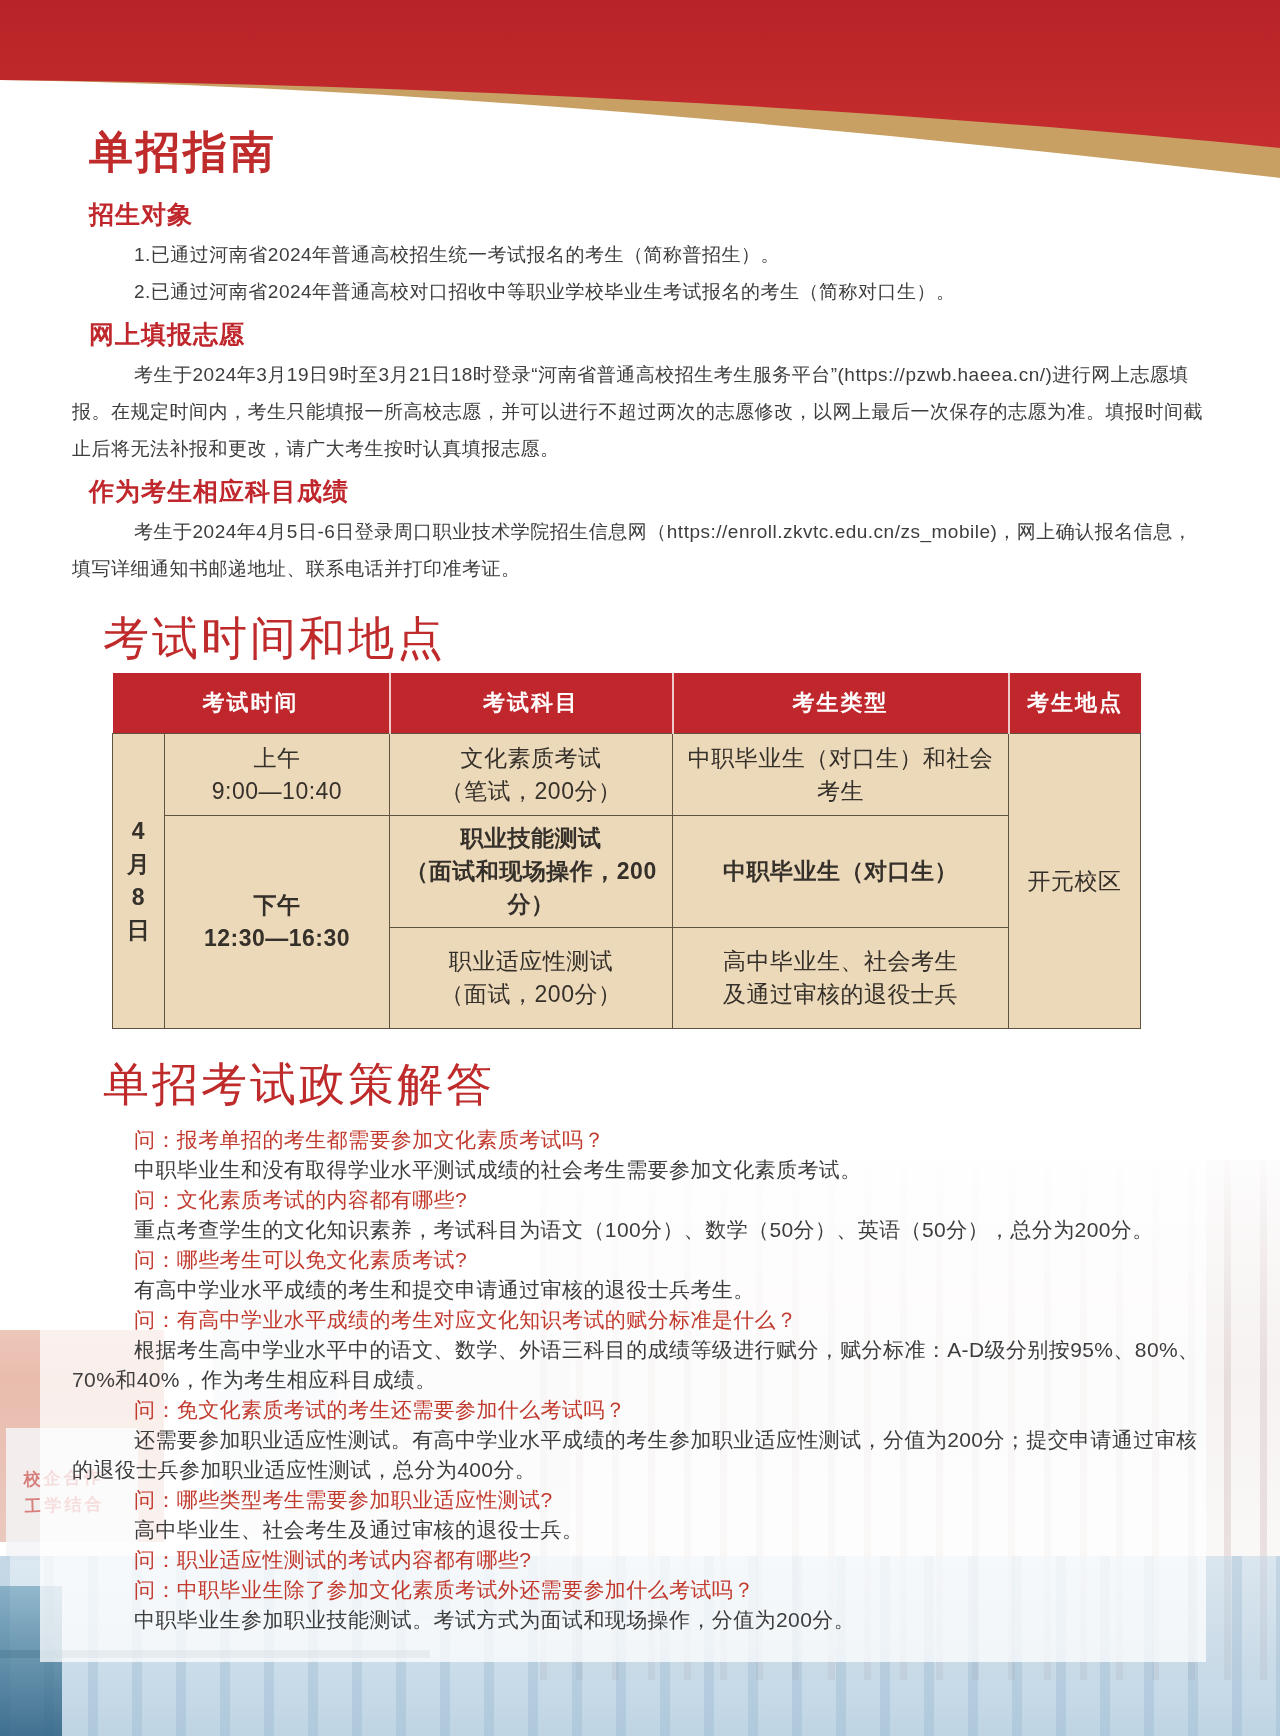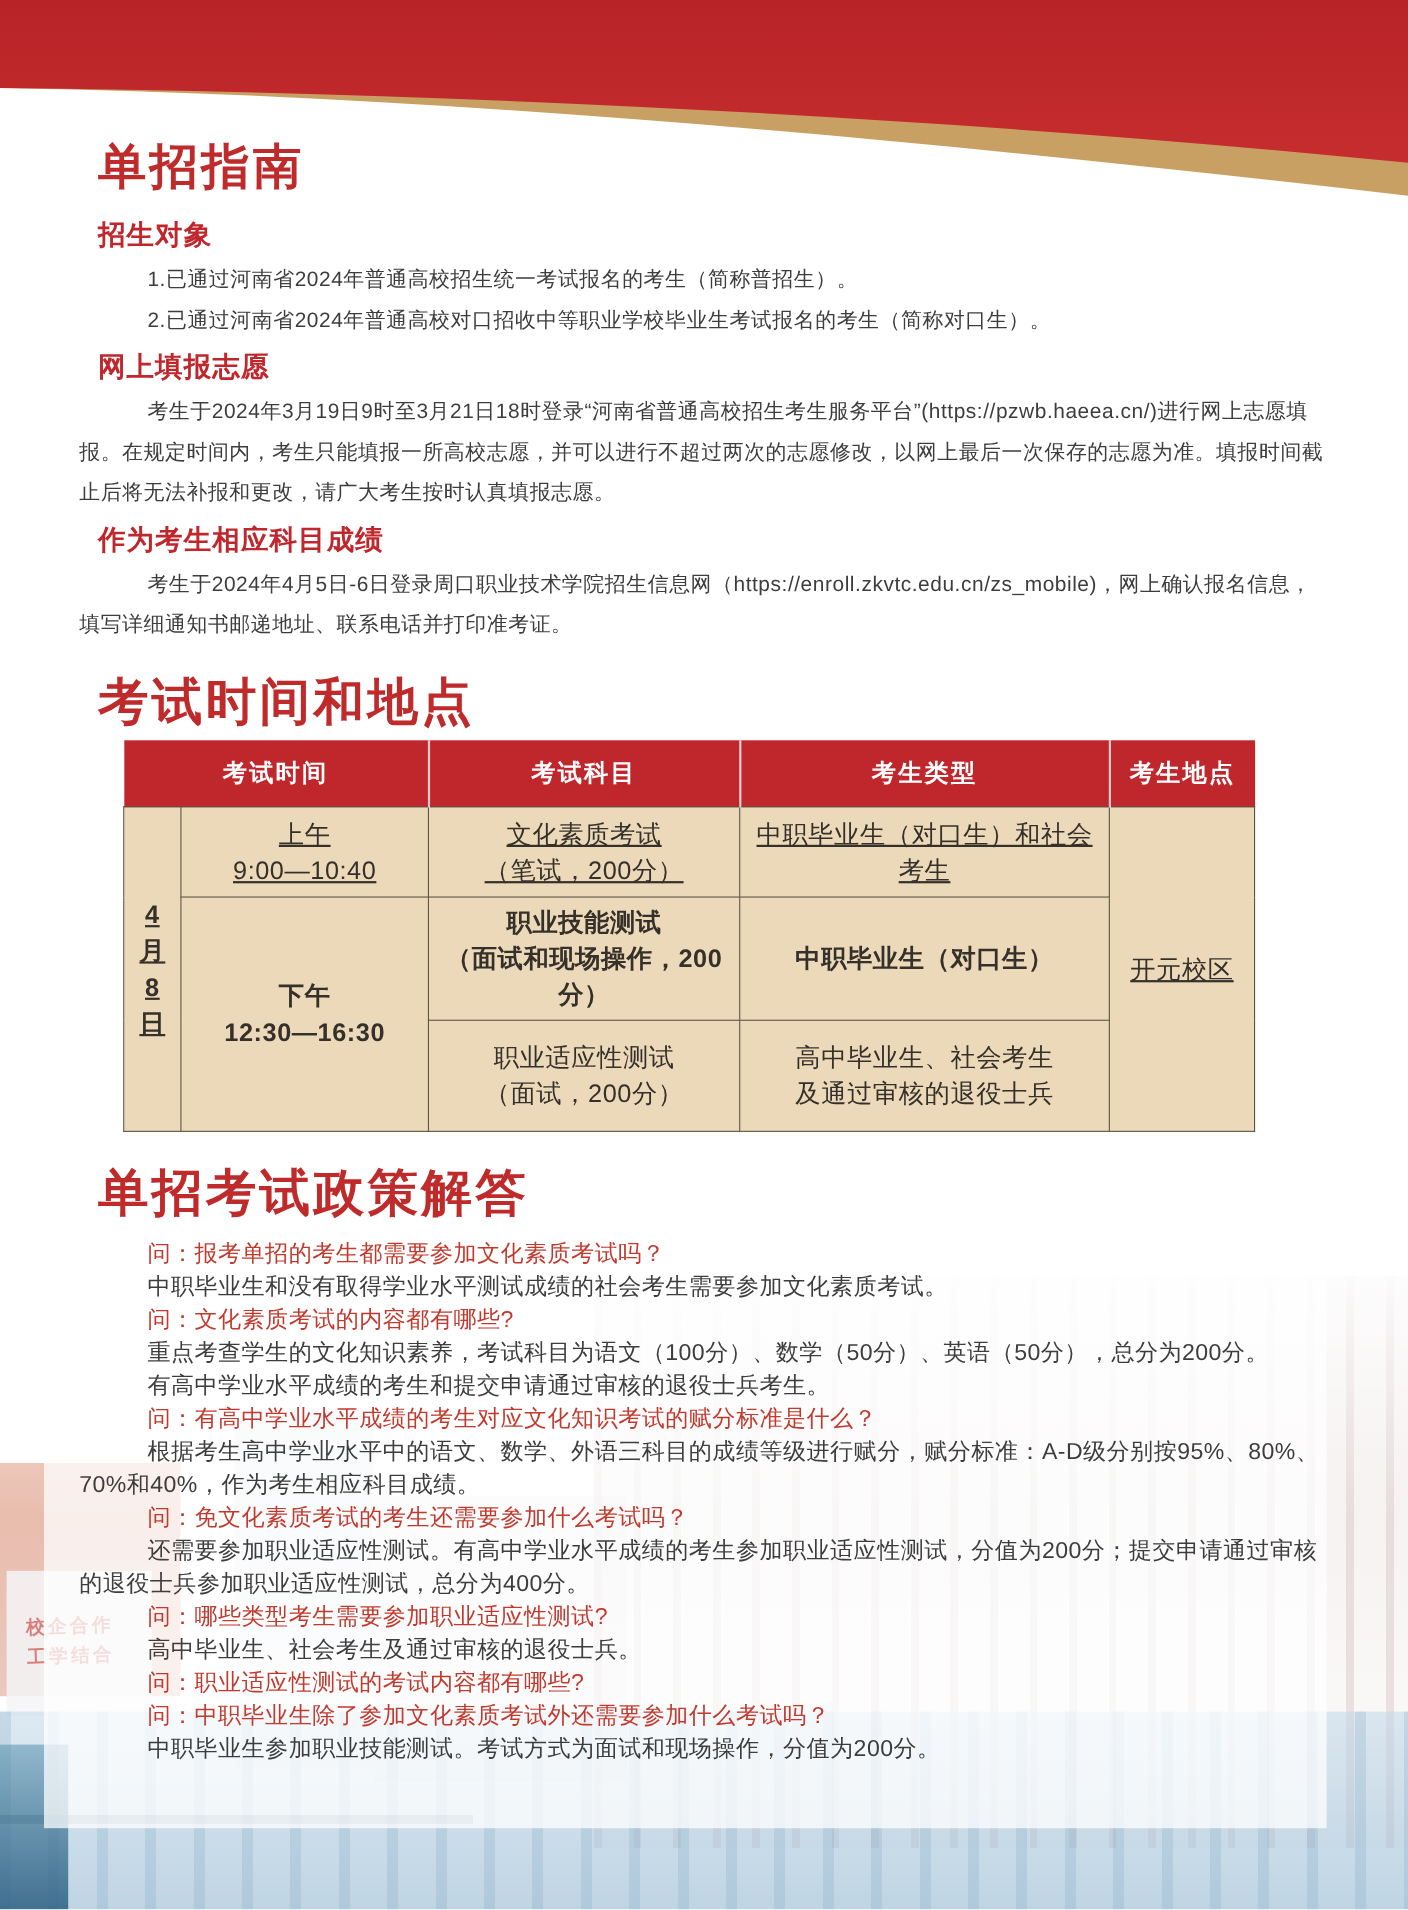--- a/index.html
+++ b/index.html
@@ -36,22 +36,22 @@
     background:linear-gradient(180deg, rgba(88,146,175,.55), rgba(44,96,130,.85));}
   .ph-panel{position:absolute;left:40px;top:15px;width:1166px;height:517px;background:rgba(255,255,255,.74);}
   .ph-fade{position:absolute;left:0;top:0;width:100%;height:250px;
     background:linear-gradient(180deg,#ffffff 0%, rgba(255,255,255,0) 100%);}
   
   .content{position:absolute;inset:0;padding:0 72px;z-index:2;}
   .main-title{
     margin:128px 0 0 17px;font-size:44px;line-height:48px;font-weight:900;
     color:var(--title-red,#bf2a2b);letter-spacing:3px;}
   .section-title{
-    font-size:46px;line-height:50px;font-weight:700;color:var(--title-red,#bf2a2b);
-    letter-spacing:3px;margin:0 0 0 17px;}
+    font-size:46px;line-height:50px;font-weight:400;color:var(--title-red,#bf2a2b);
+    letter-spacing:3px;margin:0 0 0 31px;}
   .exam-title{margin-top:26px;}
   .qa-title{margin-top:30px;}
   .sub-heading{
     margin:24px 0 0 17px;font-size:25px;line-height:28px;font-weight:600;
     color:var(--brand-red,#c0272c);letter-spacing:1px;}
   .sub-heading.tight{margin-top:10px;}
   .body-text{
     margin:8px 0 0 0;font-size:19px;line-height:37px;color:var(--text-dark,#3d3d3d);
     text-indent:62px;letter-spacing:.5px;}
   .body-text + .body-text{margin-top:0;}
@@ -59,21 +59,21 @@
   .exam-table{
     border-collapse:collapse;table-layout:fixed;width:1028px;margin:10px 0 0 40px;}
   .exam-table thead th{
     background:var(--brand-red,#c0272c);color:#ffffff;font-size:22px;font-weight:bold;
     height:58px;letter-spacing:2px;border-right:2px solid rgba(255,255,255,.75);}
   .exam-table thead th:last-child{border-right:none;}
   .exam-table tbody td{
     background:var(--table-beige,#ecd9ba);border:1px solid var(--table-border,#5f5342);
     font-size:23px;color:#35302a;text-align:center;vertical-align:middle;
     white-space:pre-line;line-height:33px;padding:6px 6px;letter-spacing:.5px;}
-  .row-1 td{height:69px;text-decoration:underline;}
+  .row-1 td{height:69px;}
   .row-2 td{height:93px;font-weight:bold;}
   .row-3 td{height:88px;}
   .date-cell{font-weight:bold;line-height:31px;font-size:22px;}
   
   .qa-list{margin-top:16px;}
   .qa-q,.qa-a{margin:0;font-size:21px;line-height:30px;text-indent:62px;letter-spacing:.4px;}
   .qa-q{color:var(--question-red,#c23a2e);}
   .qa-a{color:var(--text-dark,#3d3d3d);}
 </style>
 </head>
@@ -171,20 +171,21 @@
       </tbody>
     </table>
 
     <h1 class="section-title qa-title">单招考试政策解答</h1>
 
     <div class="qa-list">
       <p class="qa-q">问：报考单招的考生都需要参加文化素质考试吗？</p>
       <p class="qa-a">中职毕业生和没有取得学业水平测试成绩的社会考生需要参加文化素质考试。</p>
       <p class="qa-q">问：文化素质考试的内容都有哪些?</p>
       <p class="qa-a">重点考查学生的文化知识素养，考试科目为语文（100分）、数学（50分）、英语（50分），总分为200分。</p>
+      <p class="qa-q">问：哪些考生可以免文化素质考试?</p>
       <p class="qa-a">有高中学业水平成绩的考生和提交申请通过审核的退役士兵考生。</p>
       <p class="qa-q">问：有高中学业水平成绩的考生对应文化知识考试的赋分标准是什么？</p>
       <p class="qa-a">根据考生高中学业水平中的语文、数学、外语三科目的成绩等级进行赋分，赋分标准：A-D级分别按95%、80%、70%和40%，作为考生相应科目成绩。</p>
       <p class="qa-q">问：免文化素质考试的考生还需要参加什么考试吗？</p>
       <p class="qa-a">还需要参加职业适应性测试。有高中学业水平成绩的考生参加职业适应性测试，分值为200分；提交申请通过审核的退役士兵参加职业适应性测试，总分为400分。</p>
       <p class="qa-q">问：哪些类型考生需要参加职业适应性测试?</p>
       <p class="qa-a">高中毕业生、社会考生及通过审核的退役士兵。</p>
       <p class="qa-q">问：职业适应性测试的考试内容都有哪些?</p>
       <p class="qa-q">问：中职毕业生除了参加文化素质考试外还需要参加什么考试吗？</p>
       <p class="qa-a">中职毕业生参加职业技能测试。考试方式为面试和现场操作，分值为200分。</p>

